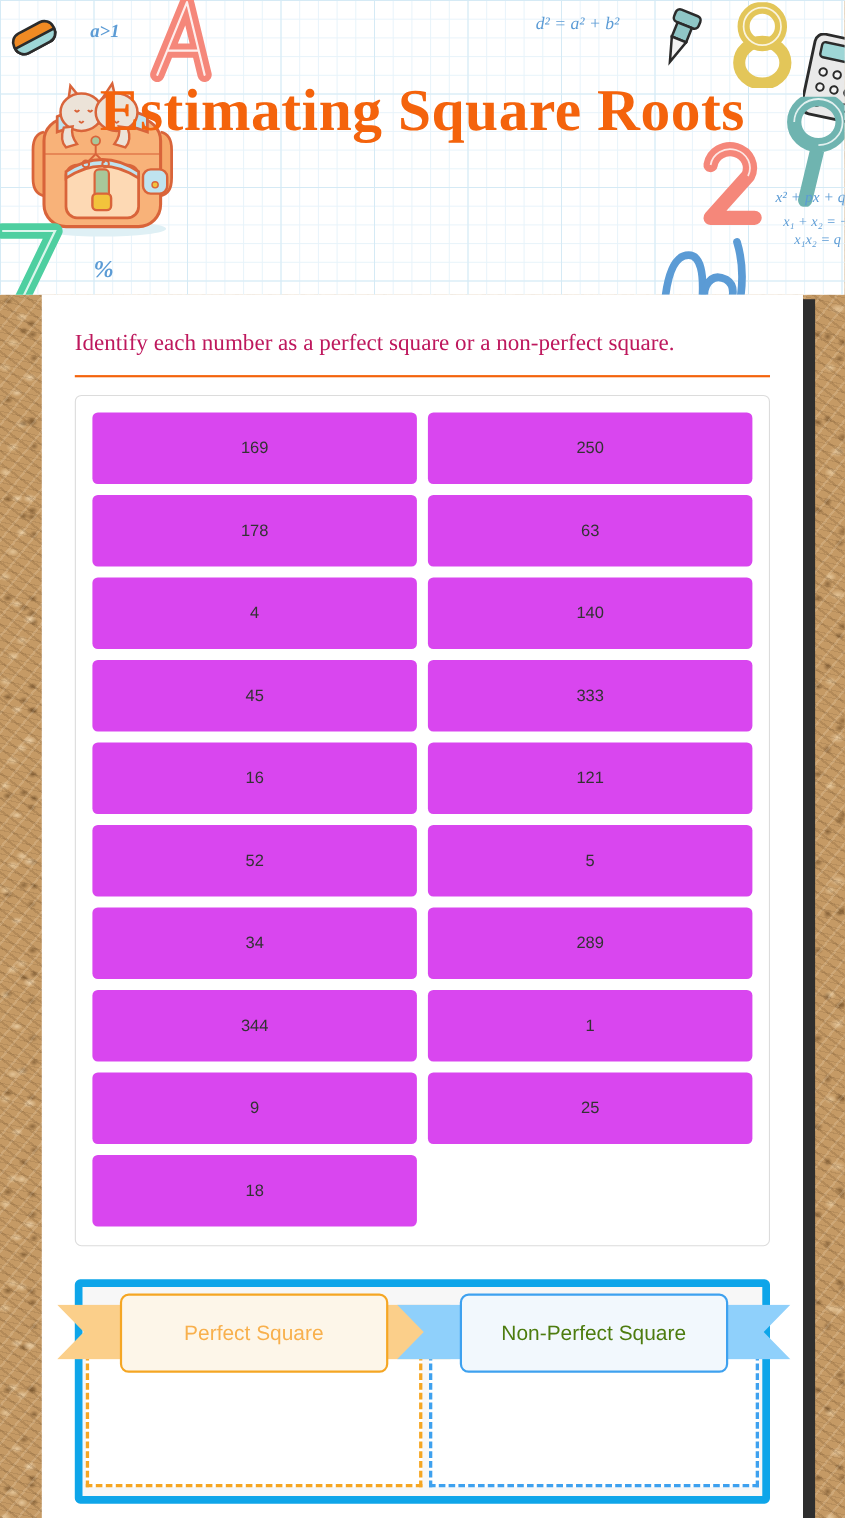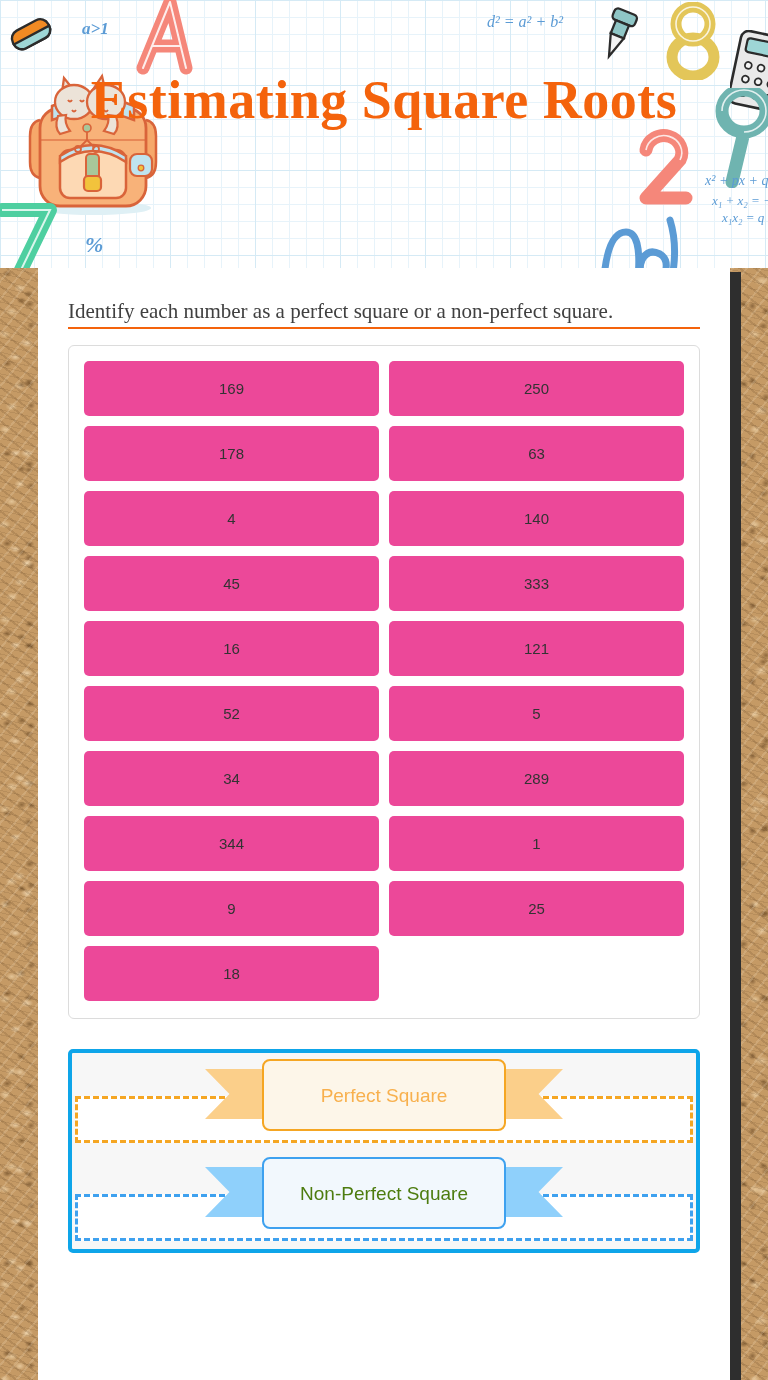--- a/index.html
+++ b/index.html
@@ -113,62 +113,61 @@
     width: 692px; height: 1112px;
     background: #ffffff;
   }
 
   .content { padding: 30px 30px 0 30px; }
 
   .instruction {
     font-family: "Liberation Serif", "DejaVu Serif", serif;
     font-size: 21px;
     line-height: 27px;
-    color: #404040;
-    padding-bottom: 2px;
+    color: #be185d;
+    padding-bottom: 16px;
   }
   .divider { height: 2px; background: #f4630c; margin-bottom: 16px; }
 
   
   .tiles-card {
     border: 1px solid #dcdcdc;
     border-radius: 6px;
     background: #fff;
     padding: 15px 15px 17px 15px;
   }
   .tiles-grid {
     display: grid;
     grid-template-columns: 1fr 1fr;
     column-gap: 10px;
     row-gap: 10px;
   }
   .tile {
-    background: #ec4899;
+    background: #d946ef;
     border-radius: 5px;
-    height: 55px;
+    height: 65px;
     display: flex;
     align-items: center;
     justify-content: center;
     font-size: 15px;
     color: #333333;
     user-select: none;
     cursor: move;
   }
 
   
   .dropzone-card {
     margin-top: 30px;
     background: #f7f7f7;
-    border: 4px solid #0ea5e9;
+    border: 7px solid #0ea5e9;
     border-radius: 5px;
     height: 204px;
     display: flex;
     padding: 0;
     position: relative;
-    flex-direction: column;
   }
   .dropzone-col {
     flex: 1 1 0;
     position: relative;
     padding: 0;
   }
   .dropzone-col:first-child { padding: 0 2px 0 3px; }
   .dropzone-box {
     position: absolute;
     left: 3px; right: 3px;

